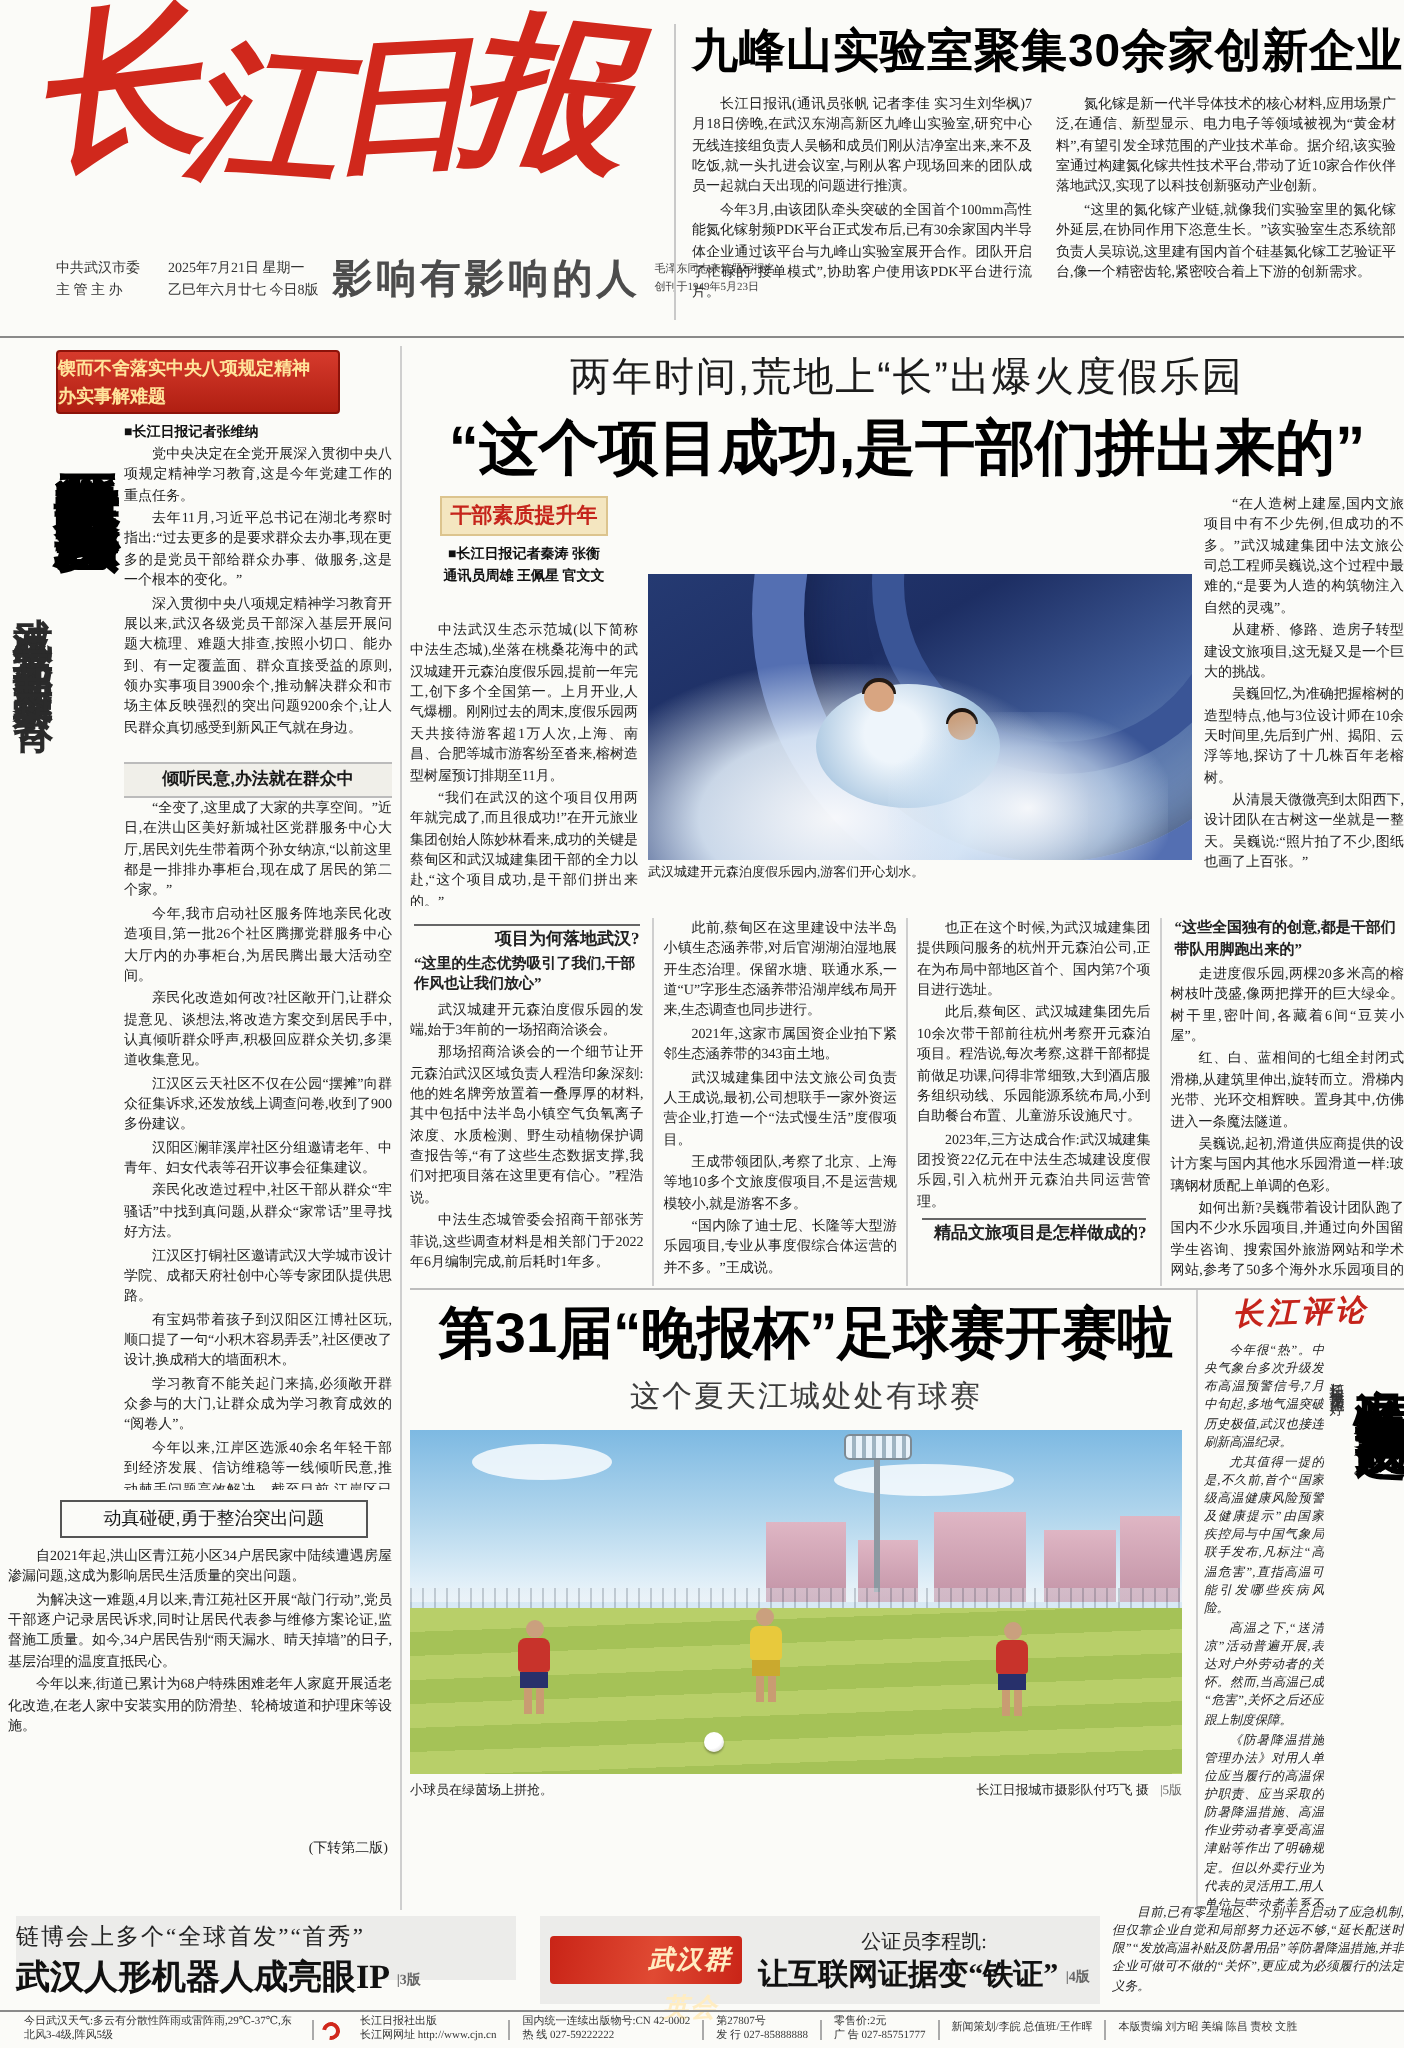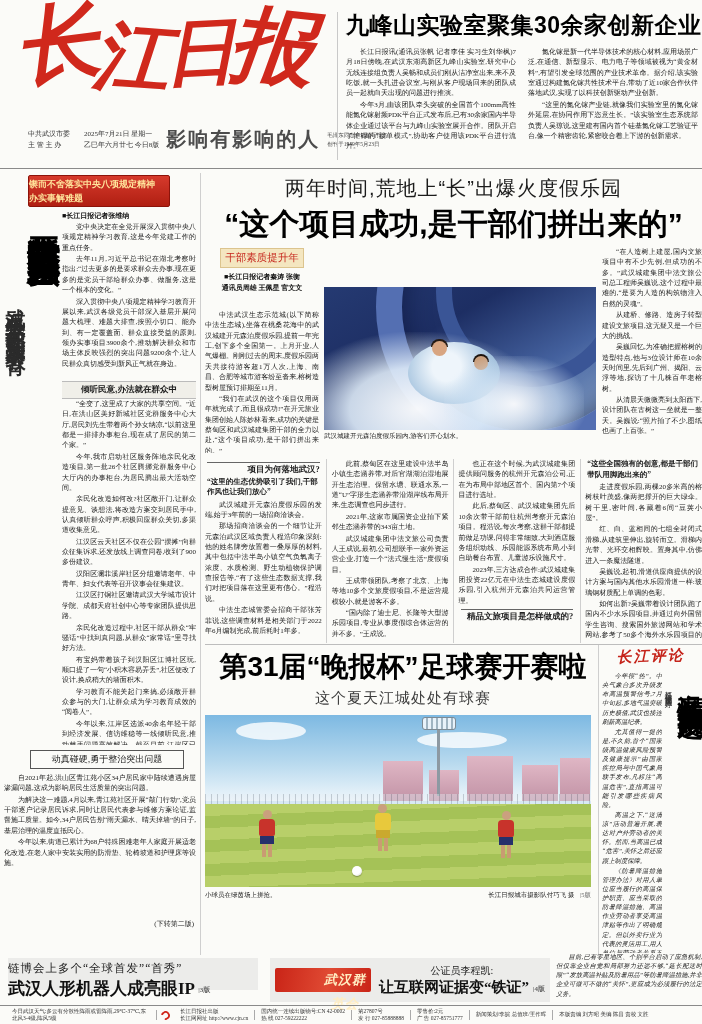--- a/index.html
+++ b/index.html
@@ -54,21 +54,21 @@
     font-size:33px; font-weight:bold; color:#000; line-height:1.05; }
   .v-headline .gap { display:inline-block; height:14px; }
 
   
   #feature { position:absolute; left:205px; top:175px; width:497px; height:470px; border-bottom:1px solid #bdbdbd; }
   .f-kicker { text-align:center; font-size:20px; color:#1c1c1c; letter-spacing:1px; white-space:nowrap; }
   .f-head { text-align:center; font-size:30px; font-weight:bold; color:#000; letter-spacing:0px; margin-top:2px; white-space:nowrap; }
   .f-row1 { position:absolute; left:0; top:72px; width:497px; height:206px; }
   .f-c1 { position:absolute; left:0; top:0; width:114px; height:206px; overflow:hidden; }
   .f-tag { width:84px; margin:1px auto 4px auto; background:#f4e6c0; border:1px solid #dcc48e;
-    color:#c5241b; font-weight:normal; font-size:10.5px; text-align:center; padding:2px 0; }
+    color:#c5241b; font-weight:bold; font-size:10.5px; text-align:center; padding:2px 0; }
   .f-byline { font-size:7px; font-weight:bold; text-align:center; line-height:1.5; color:#111; margin-bottom:17px; }
   .f-c2 { position:absolute; left:397px; top:0; width:100px; height:206px; overflow:hidden; }
   .f-photo-wrap { position:absolute; left:119px; top:40px; width:272px; height:162px; }
   .f-caption { font-size:6.5px; color:#222; margin-top:2px; text-indent:0; }
   .f-row2 { position:absolute; left:0; top:284px; width:497px; height:184px;
     column-count:4; column-gap:10px; column-rule:1px solid #cfcfcf; column-fill:auto; overflow:hidden; }
   .f-sub { font-weight:bold; font-size:8.5px; text-align:right; border-top:1px solid #666; padding-top:0; margin:3px 2px 1px 2px; }
   .f-quote { font-weight:bold; font-size:7.5px; text-align:left; margin:0 2px 2px 2px; line-height:1.4; }
 
   
@@ -204,22 +204,22 @@
       <p>去年11月,习近平总书记在湖北考察时指出:“过去更多的是要求群众去办事,现在更多的是党员干部给群众办事、做服务,这是一个根本的变化。”</p>
       <p>深入贯彻中央八项规定精神学习教育开展以来,武汉各级党员干部深入基层开展问题大梳理、难题大排查,按照小切口、能办到、有一定覆盖面、群众直接受益的原则,领办实事项目3900余个,推动解决群众和市场主体反映强烈的突出问题9200余个,让人民群众真切感受到新风正气就在身边。</p>
     </div>
   <div class="l-sub1 sans">倾听民意,办法就在群众中</div>
   <div class="l-body2 bodytext">
       <p>“全变了,这里成了大家的共享空间。”近日,在洪山区美好新城社区党群服务中心大厅,居民刘先生带着两个孙女纳凉,“以前这里都是一排排办事柜台,现在成了居民的第二个家。”</p>
       <p>今年,我市启动社区服务阵地亲民化改造项目,第一批26个社区腾挪党群服务中心大厅内的办事柜台,为居民腾出最大活动空间。</p>
       <p>亲民化改造如何改?社区敞开门,让群众提意见、谈想法,将改造方案交到居民手中,认真倾听群众呼声,积极回应群众关切,多渠道收集意见。</p>
       <p>江汉区云天社区不仅在公园“摆摊”向群众征集诉求,还发放线上调查问卷,收到了900多份建议。</p>
       <p>汉阳区澜菲溪岸社区分组邀请老年、中青年、妇女代表等召开议事会征集建议。</p>
+      <p>亲民化改造过程中,社区干部从群众“牢骚话”中找到真问题,从群众“家常话”里寻找好方法。</p>
       <p>江汉区打铜社区邀请武汉大学城市设计学院、成都天府社创中心等专家团队提供思路。</p>
-      <p>亲民化改造过程中,社区干部从群众“牢骚话”中找到真问题,从群众“家常话”里寻找好方法。</p>
       <p>有宝妈带着孩子到汉阳区江博社区玩,顺口提了一句“小积木容易弄丢”,社区便改了设计,换成稍大的墙面积木。</p>
       <p>学习教育不能关起门来搞,必须敞开群众参与的大门,让群众成为学习教育成效的“阅卷人”。</p>
       <p>今年以来,江岸区选派40余名年轻干部到经济发展、信访维稳等一线倾听民意,推动棘手问题高效解决。截至目前,江岸区已成功解决各类问题105个。</p>
     </div>
   <div class="l-sub2 sans">动真碰硬,勇于整治突出问题</div>
   <div class="l-body3 bodytext">
       <p>自2021年起,洪山区青江苑小区34户居民家中陆续遭遇房屋渗漏问题,这成为影响居民生活质量的突出问题。</p>
       <p>为解决这一难题,4月以来,青江苑社区开展“敲门行动”,党员干部逐户记录居民诉求,同时让居民代表参与维修方案论证,监督施工质量。如今,34户居民告别“雨天漏水、晴天掉墙”的日子,基层治理的温度直抵民心。</p>
       <p>今年以来,街道已累计为68户特殊困难老年人家庭开展适老化改造,在老人家中安装实用的防滑垫、轮椅坡道和护理床等设施。</p>
     </div>

